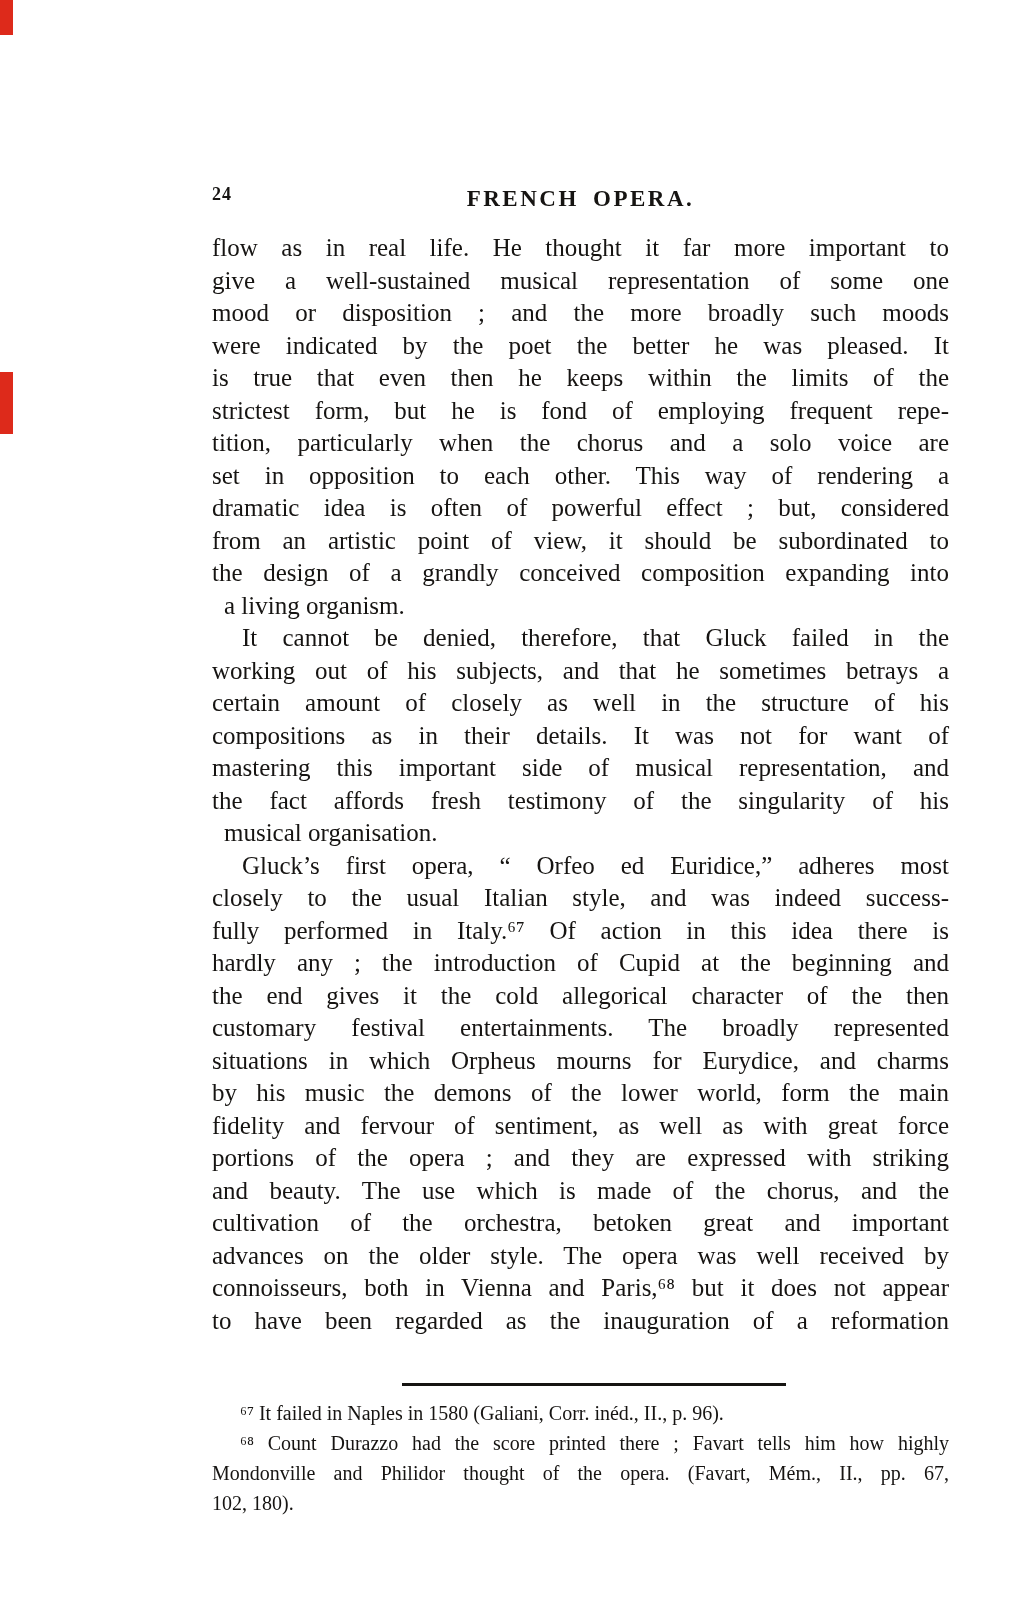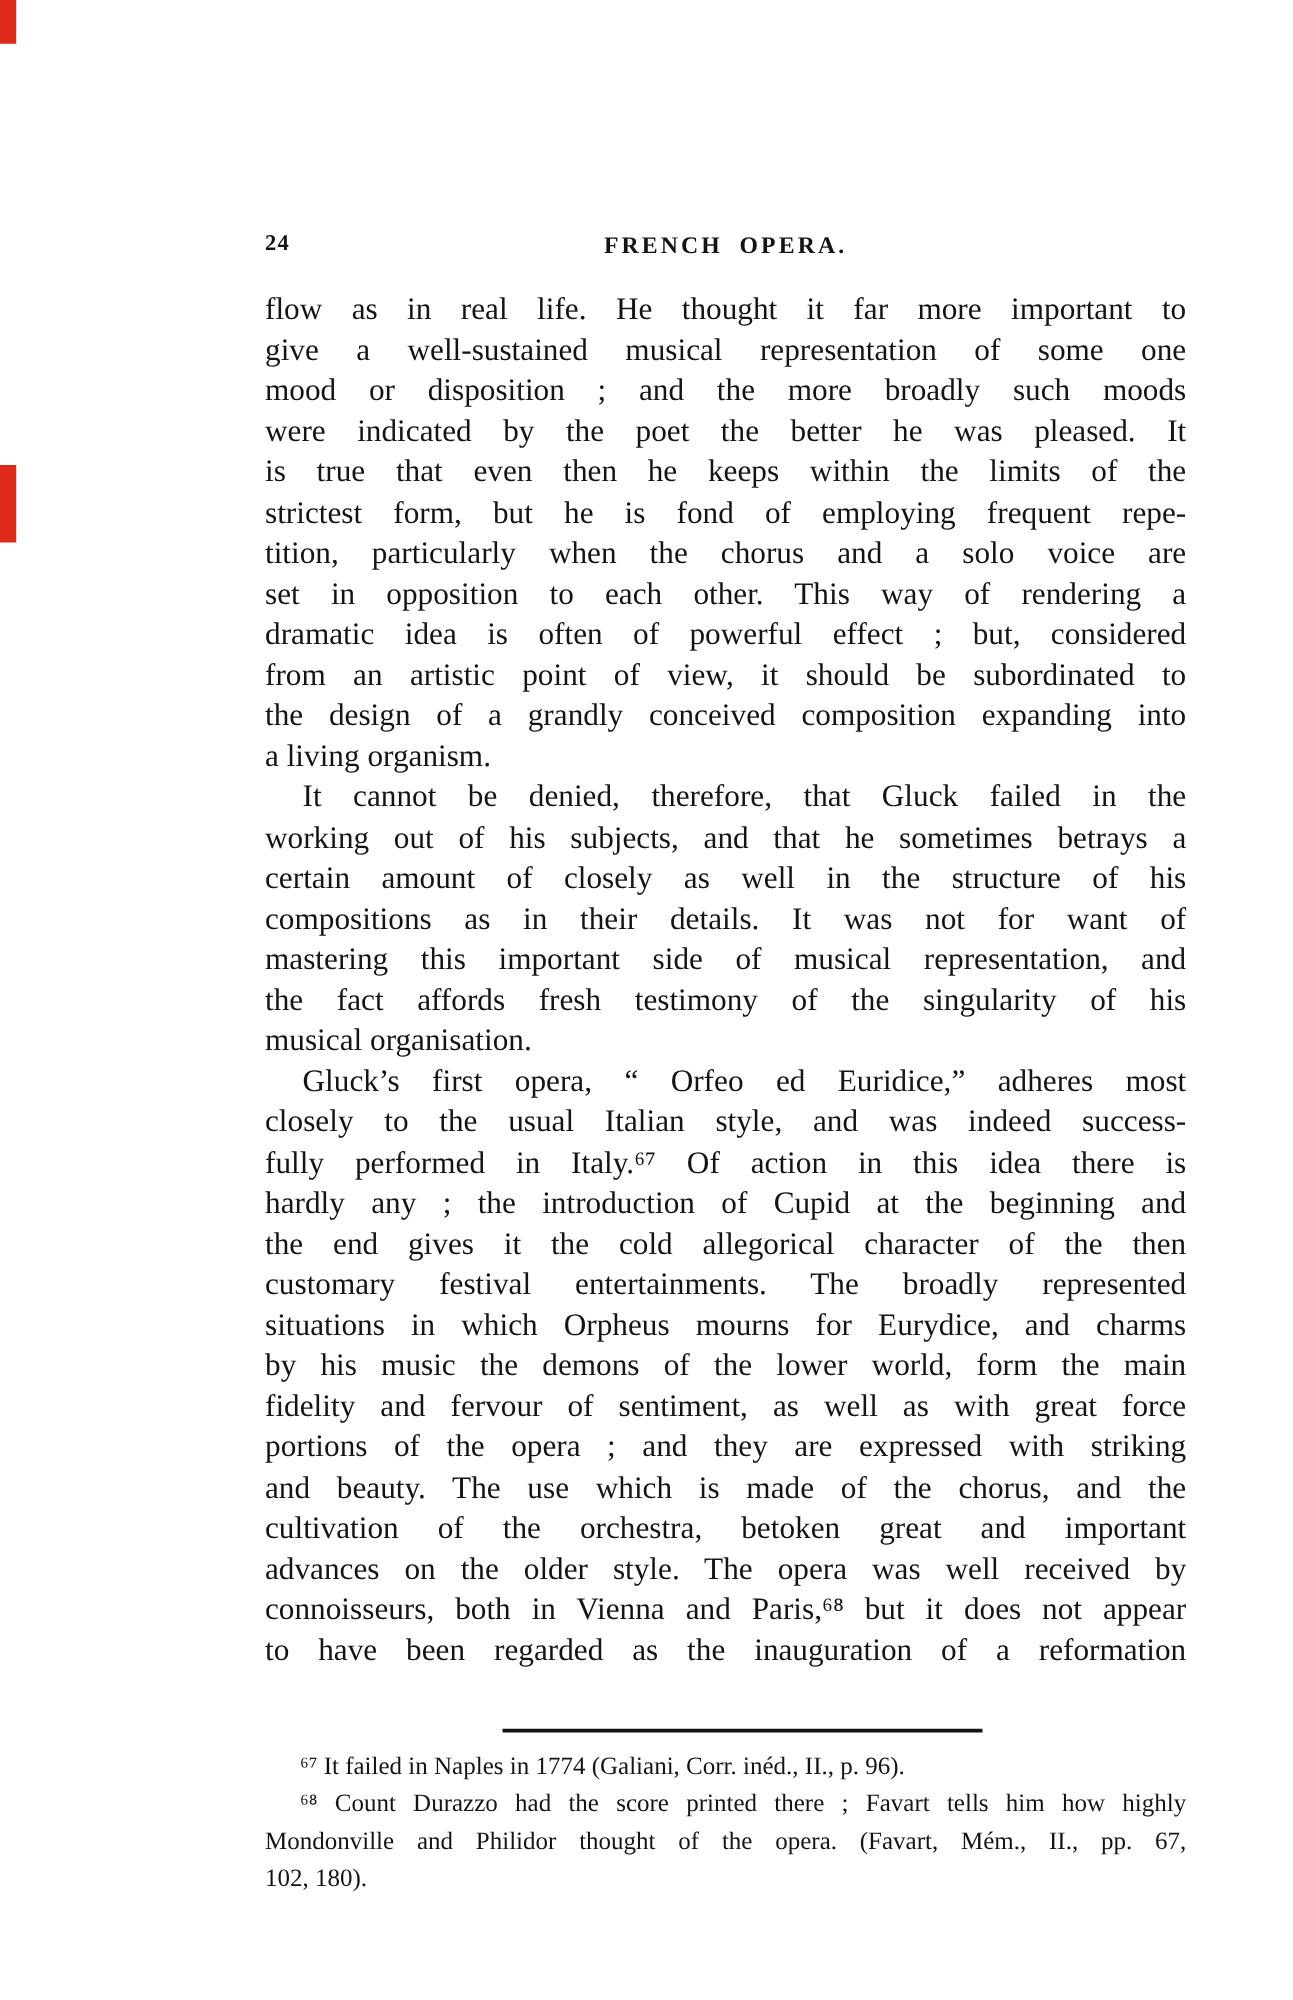--- a/index.html
+++ b/index.html
@@ -19,36 +19,36 @@
   
   #running-head{
     position:absolute;top:184px;left:212px;width:737px;height:26px;
   }
   #page-number{
     position:absolute;left:0;top:0;
     font-size:18px;font-weight:700;letter-spacing:1px;
   }
   #header-title{
     position:absolute;left:0;right:0;top:2px;text-align:center;
-    font-size:19px;font-weight:700;letter-spacing:2.5px;
+    font-size:23px;font-weight:700;letter-spacing:2.5px;
     word-spacing:6px;
   }
 
   
   #body-text{
     position:absolute;left:212px;top:232px;width:737px;
     font-size:25px;
   }
   .bl{ 
     line-height:32.5px;height:32.5px;
     text-align:justify;text-align-last:justify;
     white-space:normal;
   }
   .bl.ind{text-indent:30px;}
-  .bl.last{text-align-last:left;}
+  .bl.last{text-align-last:left;margin-left:12px;}
 
   
   #footnote-rule{
     position:absolute;left:402px;top:1383px;width:384px;height:3px;
     background:#161412;
   }
 
   
   #footnotes{
     position:absolute;left:212px;top:1398px;width:737px;
@@ -114,21 +114,21 @@
       <div class="bl">advances on the older style.   The opera was well received by</div>
       <div class="bl">connoisseurs, both in Vienna and Paris,⁶⁸ but it does not appear</div>
       <div class="bl">to have been regarded as the inauguration of a reformation</div>
     </div>
   </div>
 
   <div id="footnote-rule"></div>
 
   <div id="footnotes">
     <div>
-      <div class="fl ind last">⁶⁷ It failed in Naples in 1774 (Galiani, Corr. inéd., II., p. 96).</div>
+      <div class="fl ind last">⁶⁷ It failed in Naples in 1580 (Galiani, Corr. inéd., II., p. 96).</div>
     </div>
     <div>
       <div class="fl ind">⁶⁸ Count Durazzo had the score printed there ; Favart tells him how highly</div>
       <div class="fl">Mondonville and Philidor thought of the opera.   (Favart, Mém., II., pp. 67,</div>
       <div class="fl last">102, 180).</div>
     </div>
   </div>
 
 </div>
 

